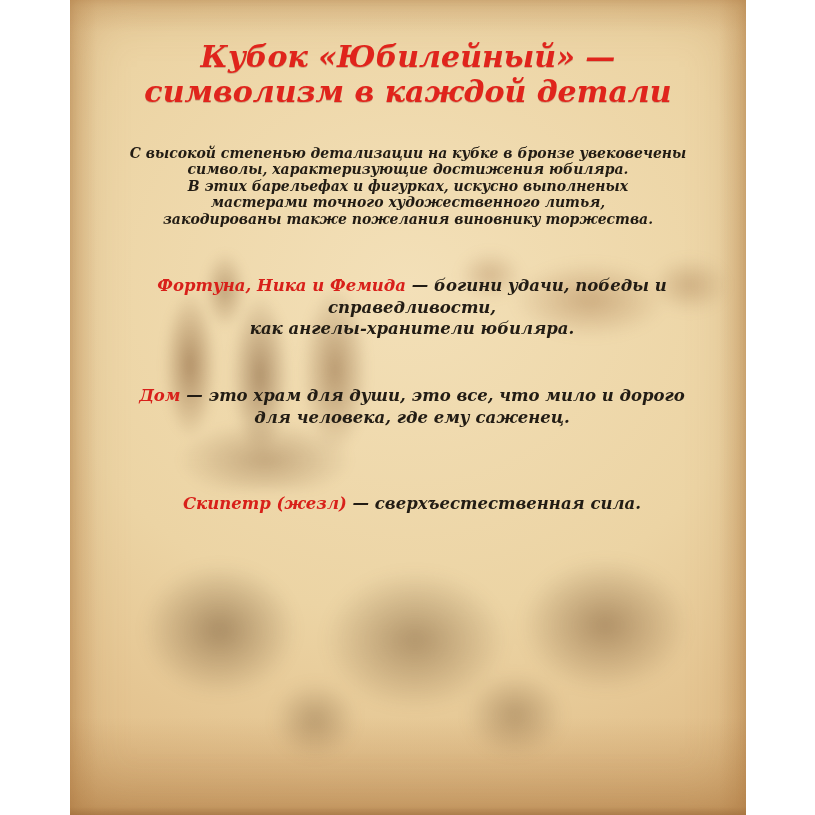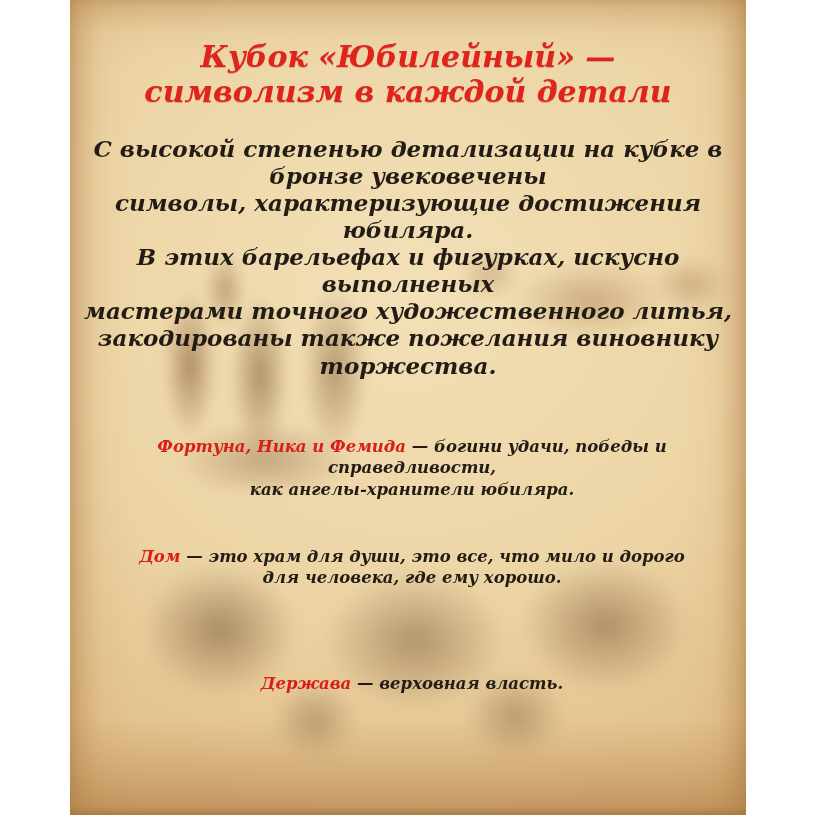--- a/index.html
+++ b/index.html
@@ -56,29 +56,29 @@
   .content {
     position: relative; z-index: 2;
     padding: 13px 9px 0 9px;
     text-align: center;
     white-space: pre-line;
     font-weight: bold;
     font-style: italic;
     color: var(--body-text, #221c14);
   }
   .title {
-    margin: 8px 0 6px 0;
+    margin: 8px 0 16px 0;
     font-size: 30px;
     line-height: 1.16;
     color: var(--accent-red, #e0241c);
     text-shadow: 0 1px 0 rgba(120,30,20,.25);
   }
   .intro {
-    margin: 0 0 19px 0;
-    font-size: 23px;
+    margin: 0 0 10px 0;
+    font-size: 14px;
     line-height: 1.18;
   }
   .sec {
     margin: 0 0 8px 8px;
     font-size: 16.5px;
     line-height: 1.3;
   }
   .kw { color: var(--keyword-red, #d8201a); }
 </style>
 </head>
@@ -95,25 +95,25 @@
       <p class="intro">С высокой степенью детализации на кубке в бронзе увековечены
 символы, характеризующие достижения юбиляра.
 В этих барельефах и фигурках, искусно выполненых
 мастерами точного художественного литья,
 закодированы также пожелания виновнику торжества.</p>
 
       <p class="sec"><span class="kw">Фортуна, Ника и Фемида</span><span class="tx"> — богини удачи, победы и справедливости,
 как ангелы-хранители юбиляра.</span></p>
 
       <p class="sec"><span class="kw">Дом</span><span class="tx"> — это храм для души, это все, что мило и дорого
-для человека, где ему хорошо.</span></p>
+для человека, где ему саженец.</span></p>
 
 
+      <p class="sec"><span class="kw">Скипетр (жезл)</span><span class="tx"> — сверхъестественная сила.</span></p>
 
-      <p class="sec"><span class="kw">Держава</span><span class="tx"> — верховная власть.</span></p>
 
       
 
       
 
       
 
       
 
       

